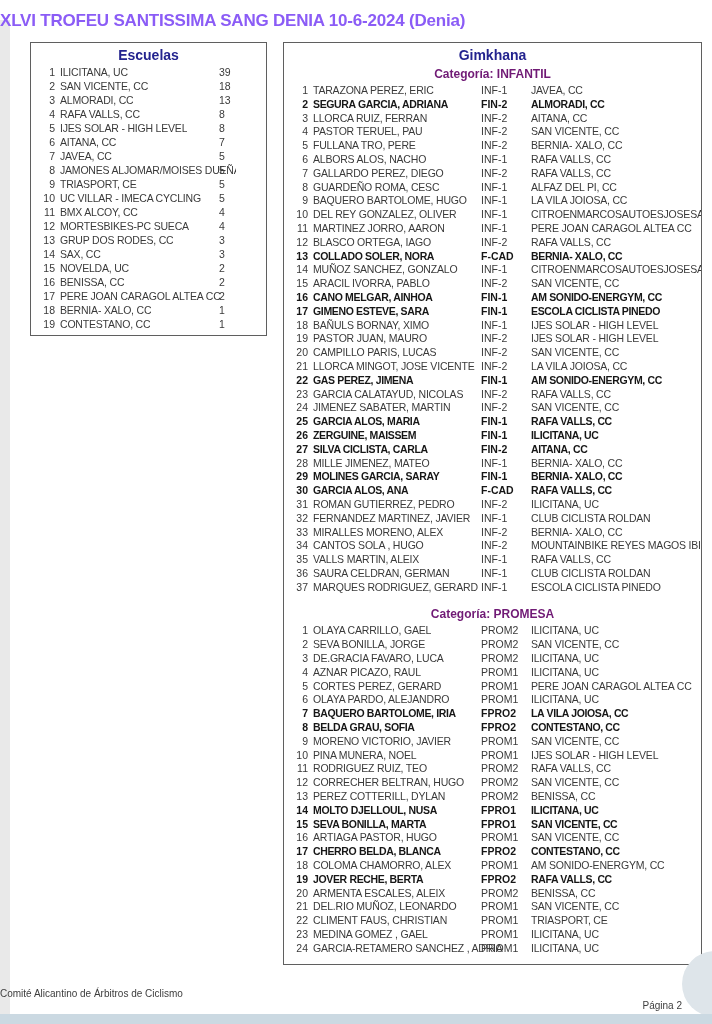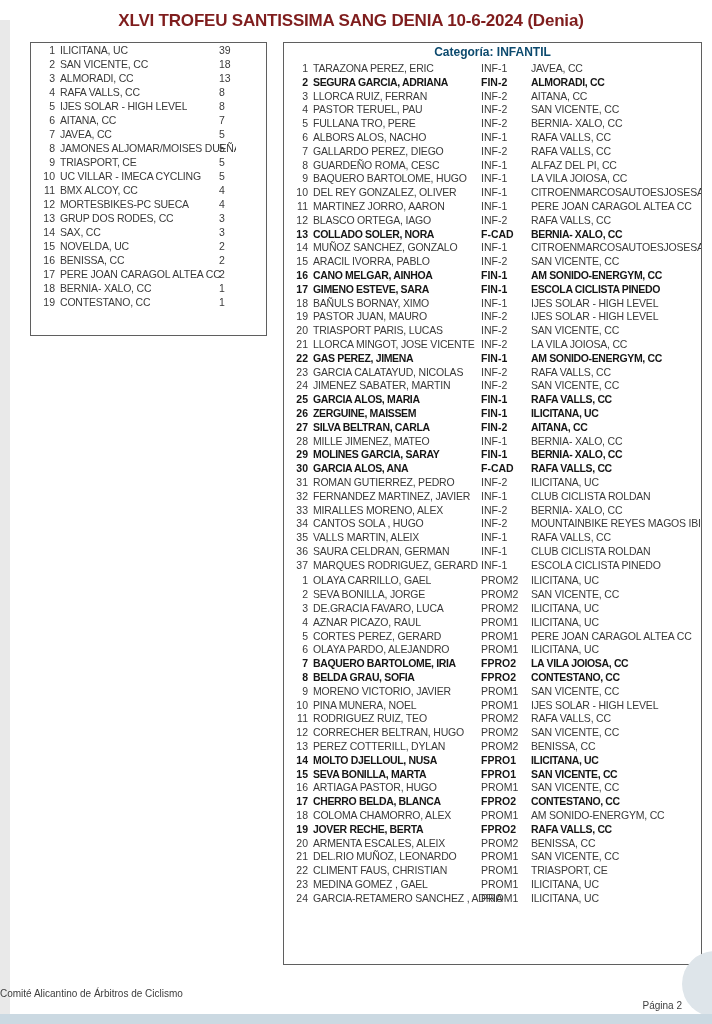--- a/index.html
+++ b/index.html
@@ -18,41 +18,40 @@
     position:absolute; left:0; bottom:0; right:0;
     height:10px; background:#cbd9e2;
   }
   .corner-circle {
     position:absolute; left:682px; top:951px;
     width:66px; height:66px; border-radius:50%;
     background:#dee5ea;
   }
   .page-title {
     position:absolute; top:11px; left:0; right:10px;
-    text-align:center;
     font-size:17px; font-weight:bold;
-    color:#7f1d1d;
+    color:#8b5cf6;
     letter-spacing:-0.2px;
   }
   .panel {
     position:absolute;
     border:1px solid #5f5f5f;
     background:#ffffff;
     box-sizing:border-box;
   }
   .panel-escuelas { left:30px; top:42px; width:237px; height:294px; }
   .panel-gimkhana { left:283px; top:42px; width:419px; height:923px; }
   .panel-title {
     text-align:center; font-weight:bold;
     color:#23238e; font-size:14px;
     padding-top:3px; line-height:19px;
   }
   .sec-title {
     text-align:center; font-weight:bold;
-    color:#0c4a6e; font-size:12px;
+    color:#701a75; font-size:12px;
     line-height:16px; margin-top:1px;
   }
   .sec-title.second { margin-top:12px; }
   
   .esc-row {
     display:flex; position:relative;
     font-size:10.5px; line-height:14px;
     color:#3a3a3a;
     padding-left:8px; padding-right:6px;
     white-space:nowrap;
@@ -85,20 +84,21 @@
   .footer-right { position:absolute; right:30px; top:0;margin-top:12px; }
 </style>
 </head>
 <body>
 
 <div class="left-strip"></div>
 
 <div class="page-title">XLVI TROFEU SANTISSIMA SANG DENIA 10-6-2024 (Denia)</div>
 
 <div class="panel panel-escuelas">
+  <div class="panel-title">Escuelas</div>
   <div>
 
       <div class="esc-row">
         <span class="esc-pos">1</span>
         <span class="esc-name">ILICITANA, UC</span>
         <span class="esc-pts">39</span>
       </div>
 
       <div class="esc-row">
         <span class="esc-pos">2</span>
@@ -204,20 +204,21 @@
 
       <div class="esc-row">
         <span class="esc-pos">19</span>
         <span class="esc-name">CONTESTANO, CC</span>
         <span class="esc-pts">1</span>
       </div>
     </div>
 </div>
 
 <div class="panel panel-gimkhana">
+  <div class="panel-title">Gimkhana</div>
 
   <div class="sec-title">Categoría: INFANTIL</div>
   <div class="rows-gap"></div>
   <div>
 
       <div class="gim-row">
         <span class="gim-pos">1</span>
         <span class="gim-name">TARAZONA PEREZ, ERIC</span>
         <span class="gim-cat">INF-1</span>
         <span class="gim-club">JAVEA, CC</span>
@@ -344,21 +345,21 @@
 
       <div class="gim-row">
         <span class="gim-pos">19</span>
         <span class="gim-name">PASTOR JUAN, MAURO</span>
         <span class="gim-cat">INF-2</span>
         <span class="gim-club">IJES SOLAR - HIGH LEVEL</span>
       </div>
 
       <div class="gim-row">
         <span class="gim-pos">20</span>
-        <span class="gim-name">TRIASPORT PARIS, LUCAS</span>
+        <span class="gim-name">CAMPILLO PARIS, LUCAS</span>
         <span class="gim-cat">INF-2</span>
         <span class="gim-club">SAN VICENTE, CC</span>
       </div>
 
       <div class="gim-row">
         <span class="gim-pos">21</span>
         <span class="gim-name">LLORCA MINGOT, JOSE VICENTE</span>
         <span class="gim-cat">INF-2</span>
         <span class="gim-club">LA VILA JOIOSA, CC</span>
       </div>
@@ -393,21 +394,21 @@
 
       <div class="gim-row bold">
         <span class="gim-pos">26</span>
         <span class="gim-name">ZERGUINE, MAISSEM</span>
         <span class="gim-cat">FIN-1</span>
         <span class="gim-club">ILICITANA, UC</span>
       </div>
 
       <div class="gim-row bold">
         <span class="gim-pos">27</span>
-        <span class="gim-name">SILVA BELTRAN, CARLA</span>
+        <span class="gim-name">SILVA CICLISTA, CARLA</span>
         <span class="gim-cat">FIN-2</span>
         <span class="gim-club">AITANA, CC</span>
       </div>
 
       <div class="gim-row">
         <span class="gim-pos">28</span>
         <span class="gim-name">MILLE JIMENEZ, MATEO</span>
         <span class="gim-cat">INF-1</span>
         <span class="gim-club">BERNIA- XALO, CC</span>
       </div>
@@ -469,20 +470,21 @@
       </div>
 
       <div class="gim-row">
         <span class="gim-pos">37</span>
         <span class="gim-name">MARQUES RODRIGUEZ, GERARD</span>
         <span class="gim-cat">INF-1</span>
         <span class="gim-club">ESCOLA CICLISTA PINEDO</span>
       </div>
     </div>
 
+  <div class="sec-title second">Categoría: PROMESA</div>
   <div class="rows-gap"></div>
   <div>
 
       <div class="gim-row">
         <span class="gim-pos">1</span>
         <span class="gim-name">OLAYA CARRILLO, GAEL</span>
         <span class="gim-cat">PROM2</span>
         <span class="gim-club">ILICITANA, UC</span>
       </div>
 

